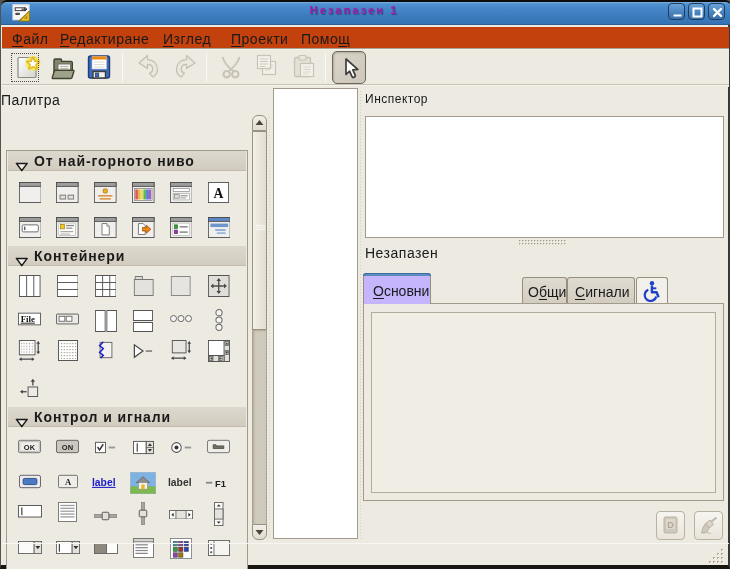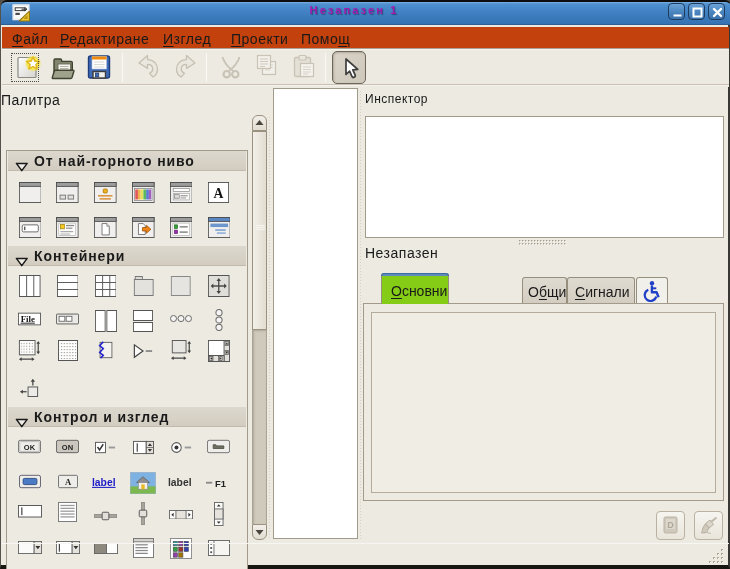--- a/index.html
+++ b/index.html
@@ -59,21 +59,21 @@
 #canvas { position:absolute; left:272px; top:88px; width:85px; height:451px; background:#FFF; border:1px solid #A29A8B; }
 
 
 #insp-label { position:absolute; left:364px; top:92px; font-size:12px; letter-spacing:0.5px; color:#1A1A1A; }
 #inspector { position:absolute; left:364px; top:116px; width:359px; height:122px; background:#FFF; border:1px solid #A29A8B; }
 #props-label { position:absolute; left:364px; top:245px; font-size:14px; letter-spacing:0.5px; color:#1A1A1A; }
 
 
 .tab { position:absolute; font-size:14px; letter-spacing:0px; color:#1A1A1A; border:1px solid #978F7E; }
 .tab-inactive { top:277px; height:26px; background:linear-gradient(180deg,#E0DBD1,#D3CDC1); border-bottom:none; border-radius:3px 3px 0 0; }
-#tab1 { left:380px; top:273px; width:68px; height:31px; background:#84cc16; border-bottom:none;
+#tab1 { left:362px; top:273px; width:68px; height:31px; background:#c4b5fd; border-bottom:none;
   border-radius:4px 4px 0 0; border-top:none; z-index:3; }
 #tab1 .blue { position:absolute; left:-1px; right:-1px; top:0; height:3px; background:#5E8BBE; border:1px solid #3D6C9E; border-bottom:none; border-radius:4px 4px 0 0; }
 .tab span.lbl { position:absolute; left:9px; top:6px; white-space:nowrap; }
 #tab1 span.lbl { top:10px; }
 #notebook { position:absolute; left:362px; top:303px; width:361px; height:198px; background:#EDEAE2; border:1px solid #A29A8B; z-index:2; }
 #propframe { position:absolute; left:370px; top:312px; width:345px; height:181px; background:#F0EDE5; border:1px solid #B3AB9B; z-index:3; }
 
 
 .bbtn { position:absolute; top:511px; width:29px; height:29px; border:1px solid #B9B1A1; border-radius:4px;
   background:linear-gradient(180deg,#F7F5F0,#E9E5DB); }
@@ -205,21 +205,21 @@
     <div class="phdr" style="top:95px">
         <span class="tri"><svg width="14" height="10">
             <path d="M1.4 1.4 L12.2 1.4 L6.8 8.6 Z" fill="#EFECE5" stroke="#1A1A1A" stroke-width="1.5" stroke-linejoin="round"></path>
           </svg></span>
         <span class="txt">Контейнери</span>
       </div>
     <div class="phdr" style="top:256px">
         <span class="tri"><svg width="14" height="10">
             <path d="M1.4 1.4 L12.2 1.4 L6.8 8.6 Z" fill="#EFECE5" stroke="#1A1A1A" stroke-width="1.5" stroke-linejoin="round"></path>
           </svg></span>
-        <span class="txt">Контрол и изглед</span>
+        <span class="txt">Контрол и игнали</span>
       </div>
     <div id="icons">
     <svg style="position:absolute;left:11.65px;top:31px" width="22.5" height="21" viewBox="0 0 28 24" preserveAspectRatio="none">
           <rect x="0.5" y="0.5" width="27" height="23" fill="#F0EFED" stroke="#4A4A4A"></rect>
           <rect x="0.5" y="0.5" width="27" height="4.5" fill="#9C9C9C" stroke="#4A4A4A"></rect>
         </svg>
     <svg style="position:absolute;left:49.45px;top:31px" width="22.5" height="21" viewBox="0 0 28 24" preserveAspectRatio="none">
           <rect x="0.5" y="0.5" width="27" height="23" fill="#F0EFED" stroke="#4A4A4A"></rect>
           <rect x="0.5" y="0.5" width="27" height="4.5" fill="#9C9C9C" stroke="#4A4A4A"></rect>
           <rect x="5" y="15" width="7" height="4.5" fill="#E3E1DC" stroke="#6E6E6E"></rect>

